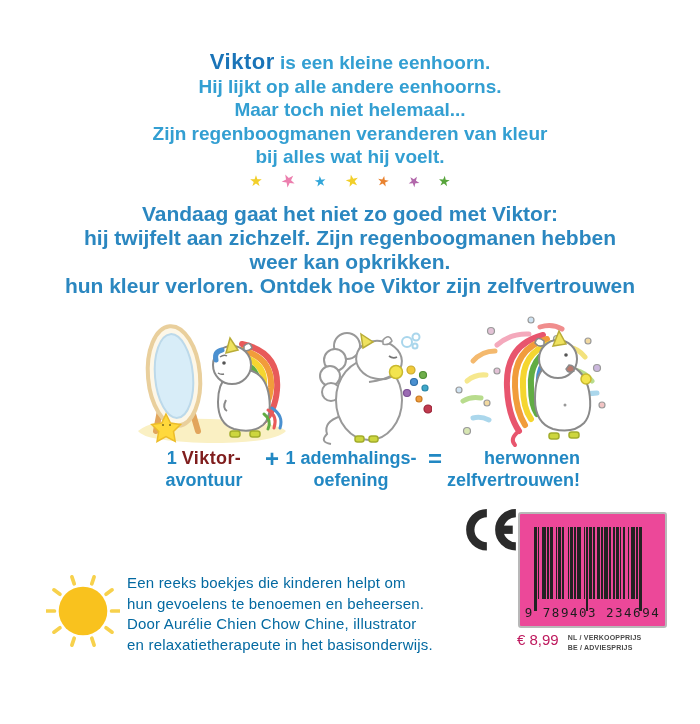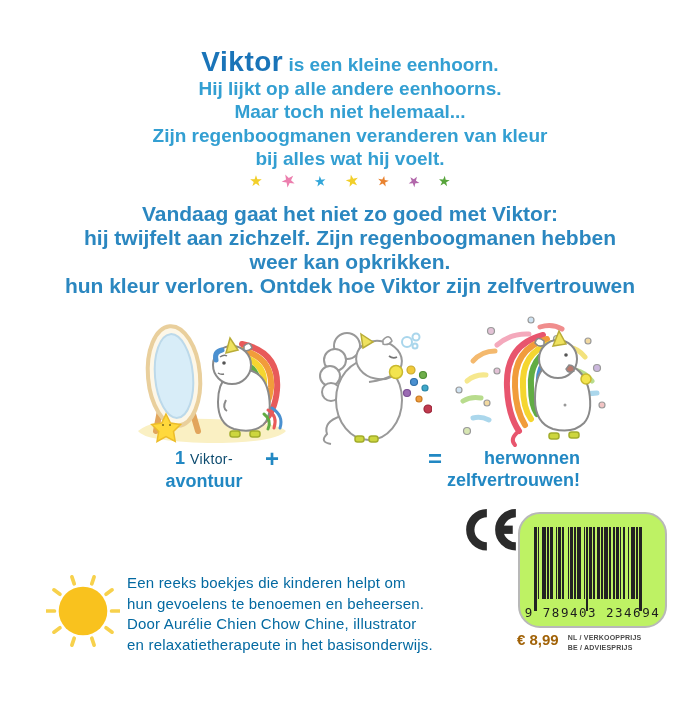--- a/index.html
+++ b/index.html
@@ -6,21 +6,21 @@
   body{
     width:700px;height:724px;background:#ffffff;
     font-family:"Liberation Sans", sans-serif;
     position:relative;overflow:hidden;
   }
   .cover{position:absolute;inset:0;}
 
   
   .intro{position:absolute;top:50px;left:0;width:700px;text-align:center;
          color:#339fd2;font-size:19px;line-height:23.5px;font-weight:600;}
-  .intro .brand{color:#1a74b8;font-weight:700;font-size:28px;letter-spacing:0.5px;}
+  .intro .brand{color:#1a74b8;font-weight:700;font-size:22px;letter-spacing:0.5px;}
 
   
   .stars{position:absolute;top:169px;left:0;width:700px;text-align:center;height:24px;}
   .stars span{display:inline-block;margin:0 9px;line-height:24px;}
 
   
   .synopsis{position:absolute;top:202px;left:0;width:700px;text-align:center;
             color:#2b87c0;font-size:21px;line-height:24px;font-weight:600;}
 
   
@@ -34,36 +34,36 @@
   .equation{position:absolute;top:447px;left:0;width:700px;height:52px;
             color:#2288c3;font-size:18px;line-height:22px;font-weight:600;}
   .eq-item{position:absolute;text-align:center;}
   .eq-item.i1{left:138px;width:132px;}
   .eq-item.i2{left:283px;width:136px;}
   .eq-item.i3{left:436px;width:144px;text-align:right;}
   .eq-op{position:absolute;top:1px;width:32px;text-align:center;
          font-size:24px;font-weight:700;}
   .op-plus{left:256px;}
   .op-eq{left:419px;}
-  .brand2{color:#0c4a6e;font-weight:400;font-size:14px;letter-spacing:0.4px;}
+  .brand2{color:#7f1d1d;font-weight:700;font-size:18px;letter-spacing:0.4px;}
 
   
   .ce{position:absolute;left:462px;top:508px;width:58px;height:46px;}
   .barcode-box{position:absolute;left:518px;top:512px;width:145px;height:112px;
-               background:#bef264;border:2px solid #b8b8b8;border-radius:22px;}
+               background:#ec4899;border:2px solid #b8b8b8;border-radius:3px;}
   .bars{position:absolute;left:14px;top:13px;height:86px;display:flex;align-items:flex-start;}
   .bar{background:#222;height:72px;}
   .bar.tall{height:84px;}
   .barcode-number{position:absolute;left:0;right:0;bottom:6px;text-align:center;
                   font-family:"DejaVu Sans Mono",monospace;font-size:12.5px;
                   letter-spacing:1.5px;color:#1d1d1d;background:transparent;}
 
   
   .price-row{position:absolute;left:517px;top:631px;display:flex;gap:9px;}
-  .price{font-size:15px;font-weight:700;color:#a16207;}
+  .price{font-size:15px;font-weight:400;color:#be185d;}
   .price-notes{display:flex;flex-direction:column;font-size:7px;font-weight:700;
                color:#4a4a4a;line-height:9.5px;padding-top:2px;letter-spacing:0.2px;}
 
   
   .sun{position:absolute;left:46px;top:574px;width:74px;height:74px;}
   .series{position:absolute;left:127px;top:573px;width:320px;
           color:#0369a1;font-size:15px;line-height:20.5px;font-weight:500;
           letter-spacing:0.2px;}
 </style>
 </head>
@@ -206,20 +206,24 @@
       <path d="M124 52 q6 0 5 6 q-6 3 -8 -2 Z" fill="#b97a6e" stroke="#8a8a8a" stroke-width="1.5"></path>
     </svg>
   </div>
 
   <div class="equation">
     <div class="eq-item i1">
       <div><span>1 </span><span class="brand2">Viktor-</span></div>
       <div>avontuur</div>
     </div>
     <div class="eq-op op-plus">+</div>
+    <div class="eq-item i2">
+      <div>1 ademhalings-</div>
+      <div>oefening</div>
+    </div>
     <div class="eq-op op-eq">=</div>
     <div class="eq-item i3">
       <div>herwonnen</div>
       <div>zelfvertrouwen!</div>
     </div>
   </div>
 
   <div class="ce">
     <svg viewBox="0 0 56 42">
       <path d="M24 5 A16 16 0 1 0 24 37" fill="none" stroke="#2b2b2b" stroke-width="8"></path>

